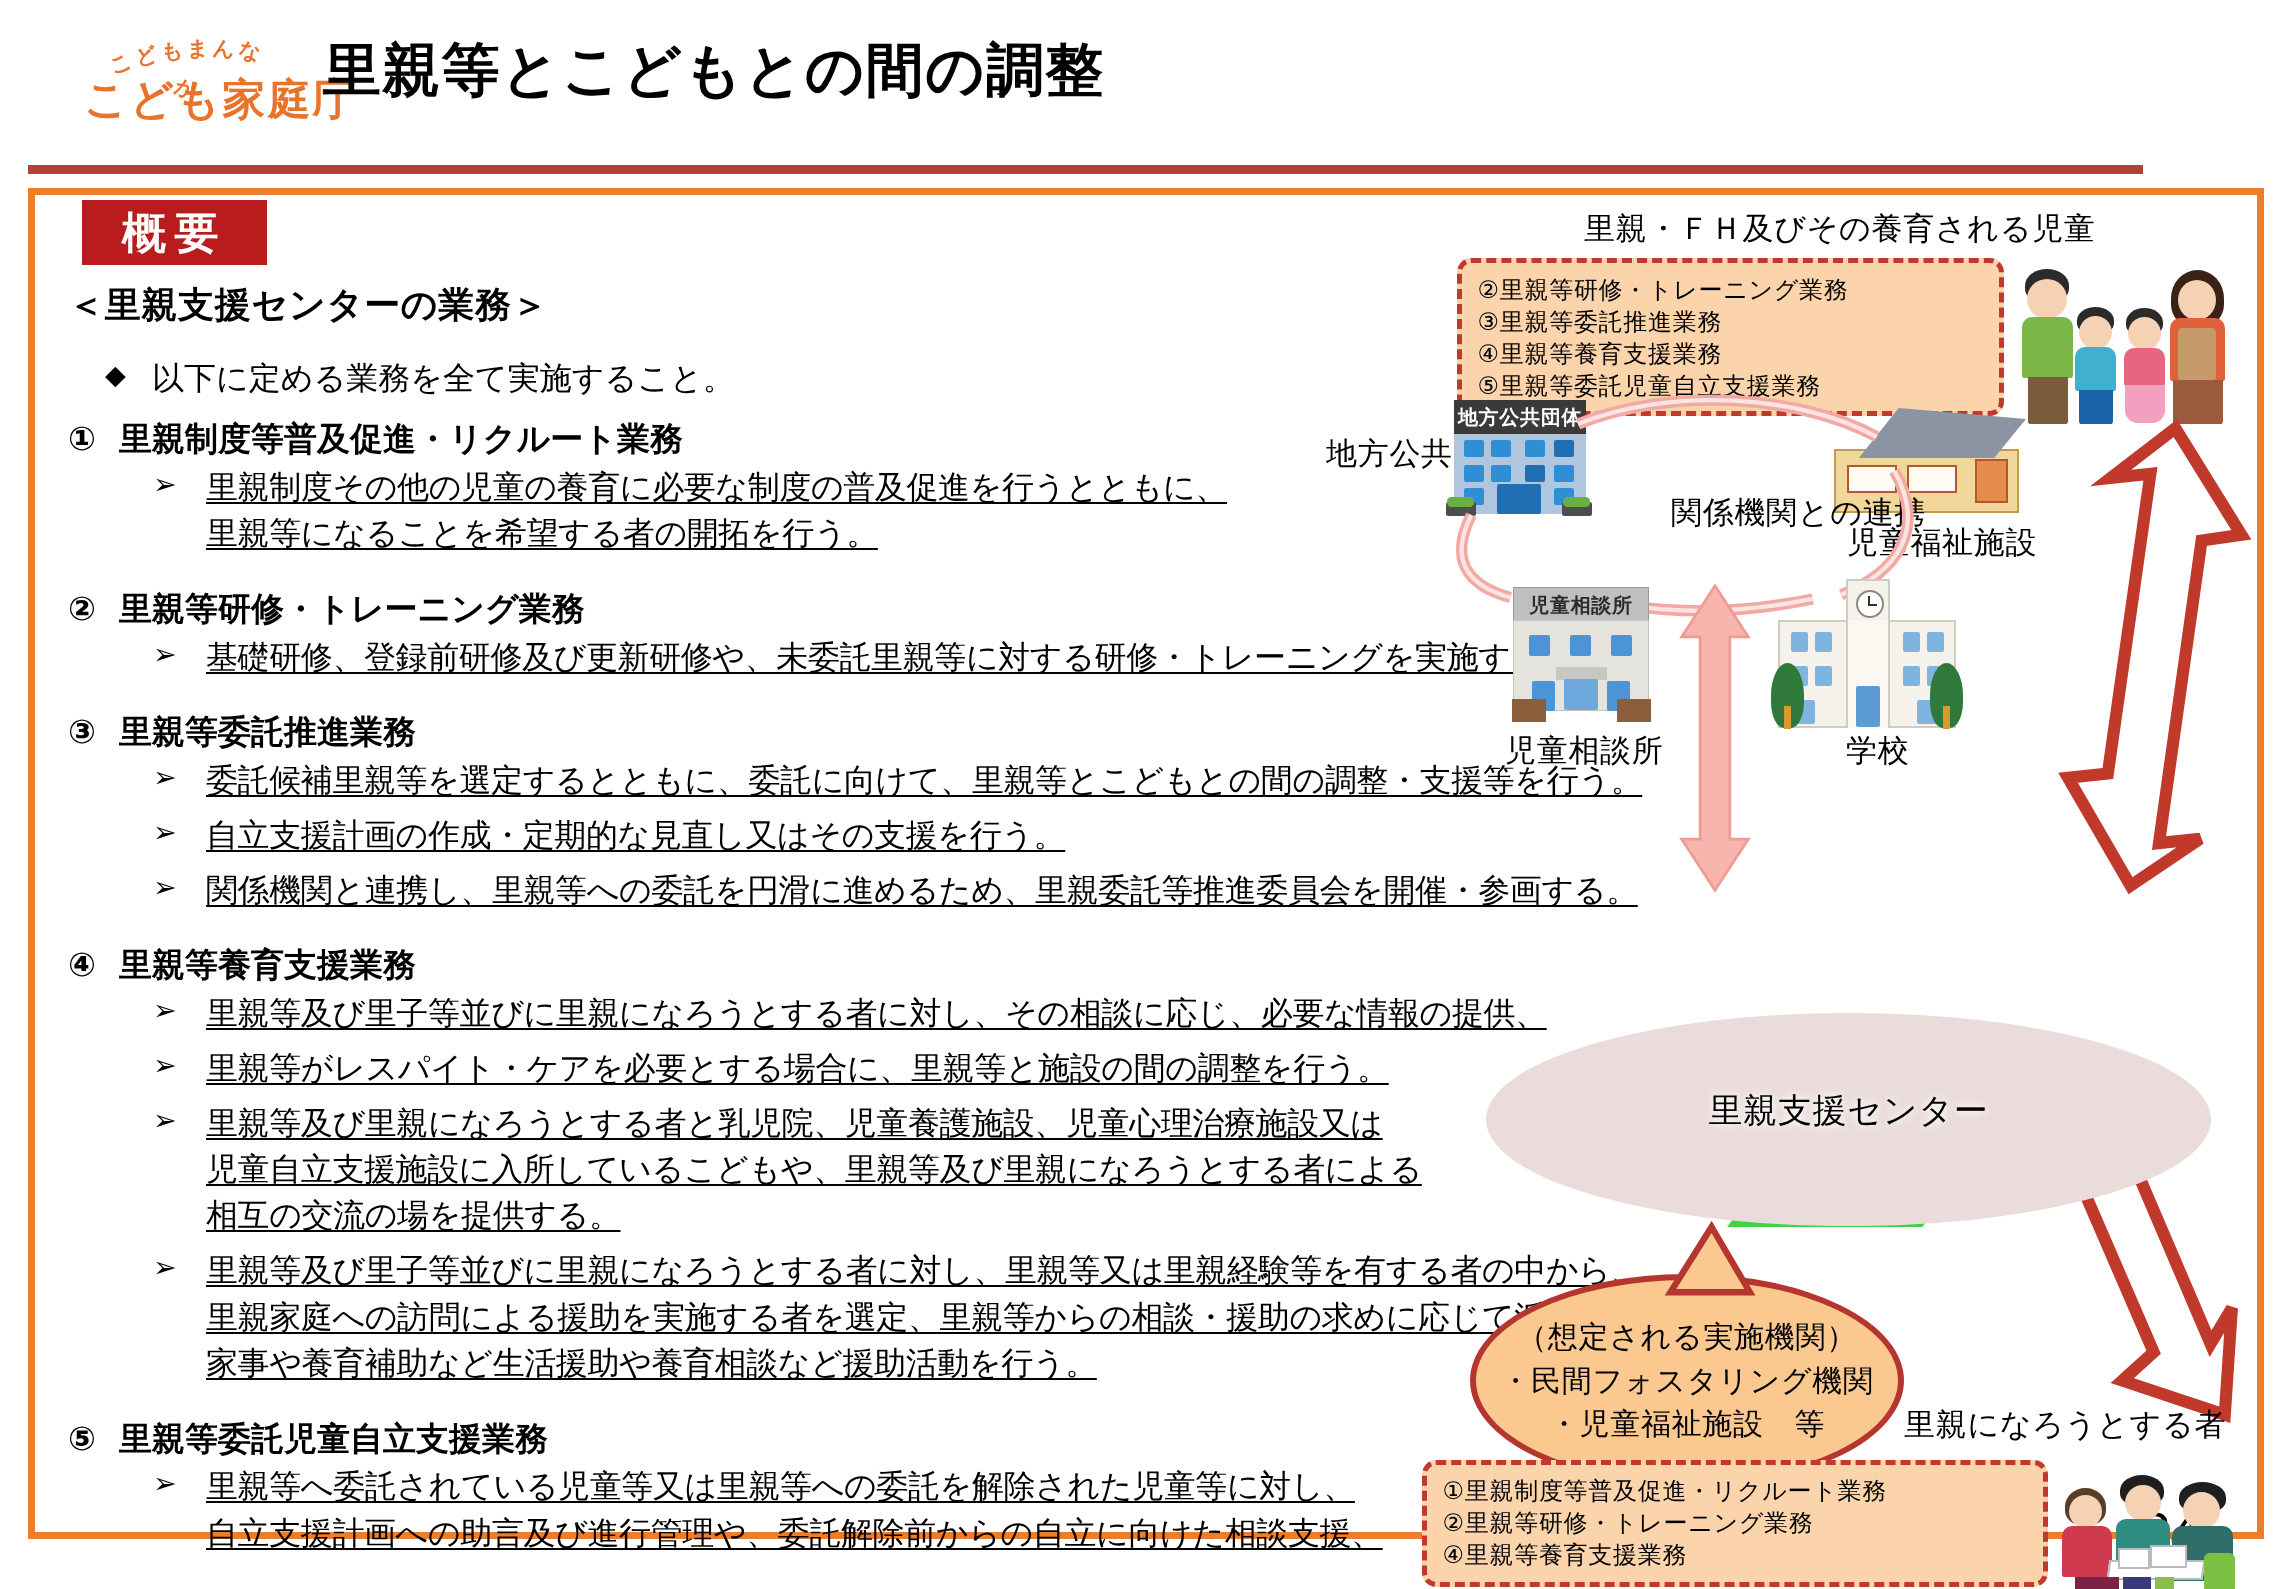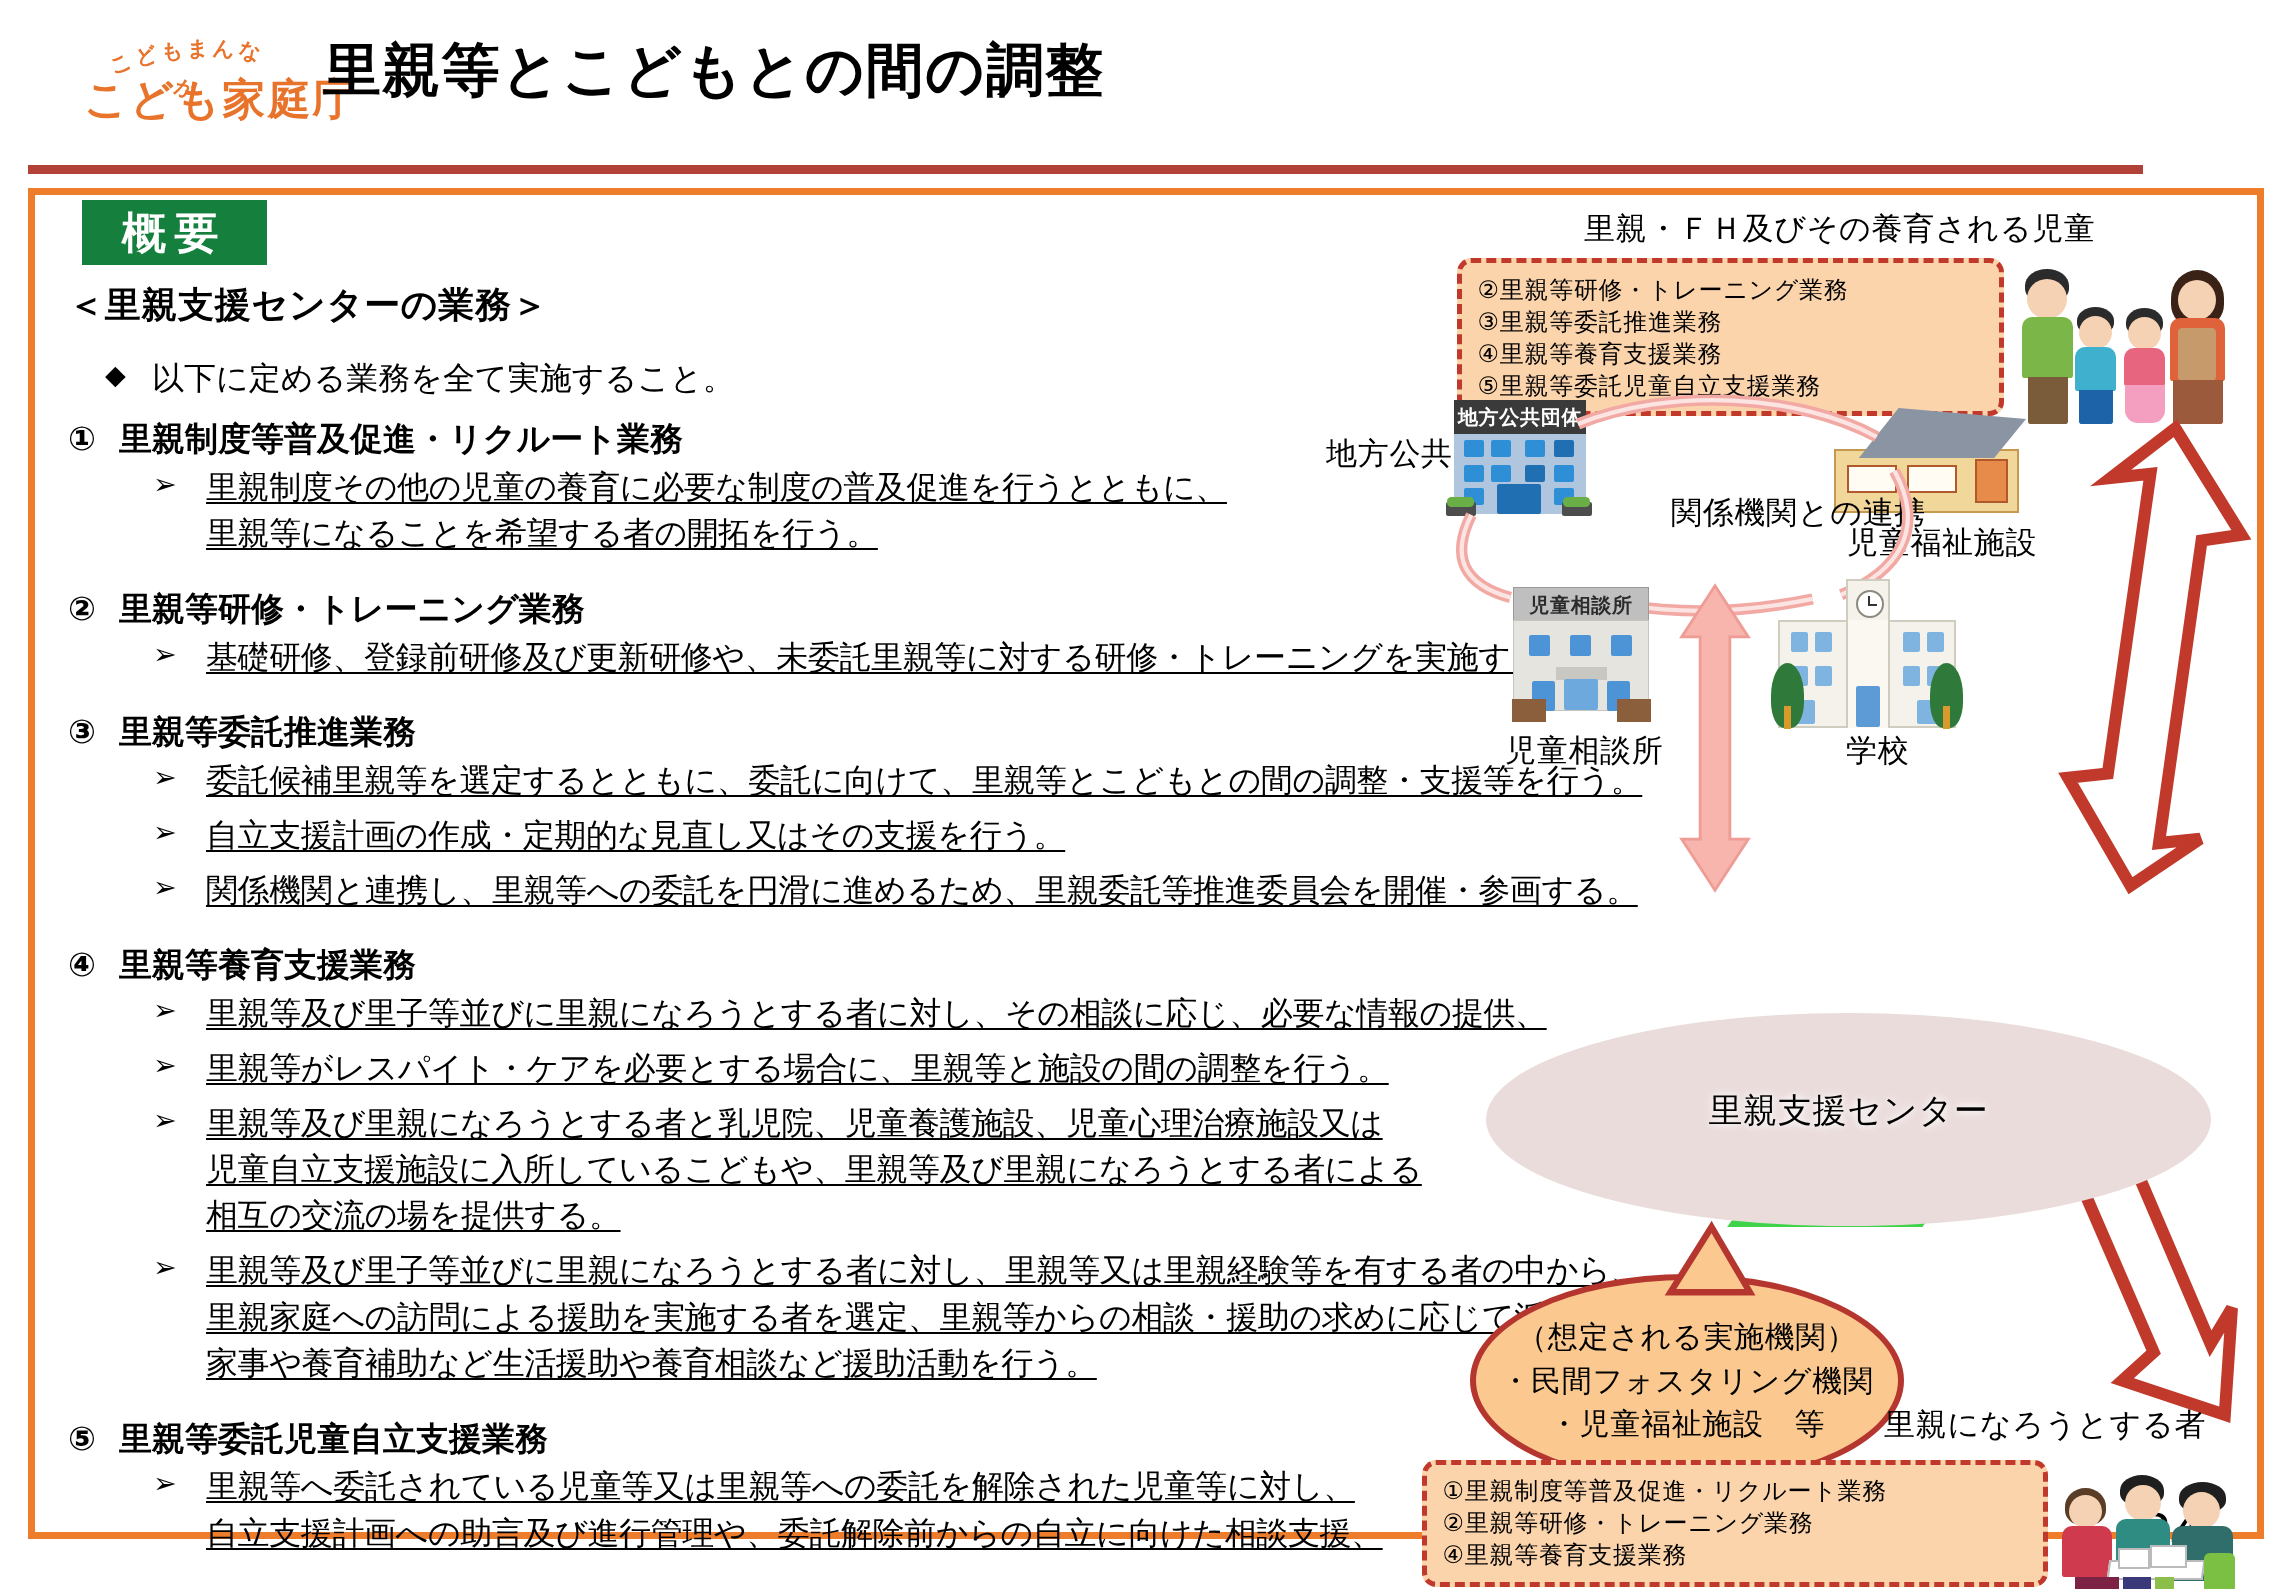--- a/index.html
+++ b/index.html
@@ -26,21 +26,21 @@
       background:#B24238;}
 
   
   #frame{position:absolute;left:28.4px;top:188px;width:2236px;height:1351px;
       border:7.8px solid #ED7D2B;box-sizing:border-box;background:#fff;}
   #page-num{position:absolute;left:2140px;top:1500px;font-size:55px;
       font-weight:normal;color:#000;}
 
   
   #gaiyou{position:absolute;left:82px;top:200px;width:185px;height:65px;
-      background:#15803d;color:#fff;font-size:44px;font-weight:bold;
+      background:#b91c1c;color:#fff;font-size:44px;font-weight:bold;
       letter-spacing:8.5px;text-align:center;line-height:65px;}
 
   
   #left{position:absolute;left:68px;top:281px;width:1422px;}
   .heading2{font-size:36px;font-weight:bold;letter-spacing:0.7px;margin:0 0 28.4px 0;}
   .numsec{margin:0 0 4.3px 0;}
   .numsec .numhead{display:flex;align-items:flex-start;font-size:33px;
       font-weight:bold;letter-spacing:0px;line-height:1.25;margin-bottom:4.3px;}
   .numsec .numhead .mark{width:51px;flex:0 0 51px;}
   .diamond-row{display:flex;align-items:flex-start;font-size:32px;
@@ -377,21 +377,21 @@
 
   <div class="ellipse-cloud" style="left:84px;top:1079px;width:434px;height:213px;">
     <div class="line">（想定される実施機関）</div>
     <div class="line">・民間フォスタリング機関</div>
     <div class="line">・児童福祉施設　等</div>
   </div>
   <svg style="position:absolute;left:270px;top:1032px;width:114px;height:78px;" width="114" height="78" viewBox="0 0 160 110">
     <path d="M78,0 L132,92 L20,92 Z" fill="#FBC98F" stroke="#B5362F" stroke-width="9"></path>
   </svg>
 
-  <div class="dlabel" style="left:498px;top:1209px;">里親になろうとする者</div>
+  <div class="dlabel" style="left:518px;top:1209px;">里親になろうとする者</div>
 
   <div class="obox" style="left:36px;top:1265px;width:626px;height:127px;padding:10px 15.6px;">
     <div class="line">①里親制度等普及促進・リクルート業務</div>
     <div class="line">②里親等研修・トレーニング業務</div>
     <div class="line">④里親等養育支援業務</div>
   </div>
 
   <div class="person" style="left:679px;top:1273px;width:185px;height:128px;">
     <div class="p-hair" style="left:0px;top:20px;width:41px;height:37px;background:#5A3D26;"></div>
     <div class="p-head" style="left:4.3px;top:27px;width:33px;height:33px;background:#F6D2B4;"></div>

